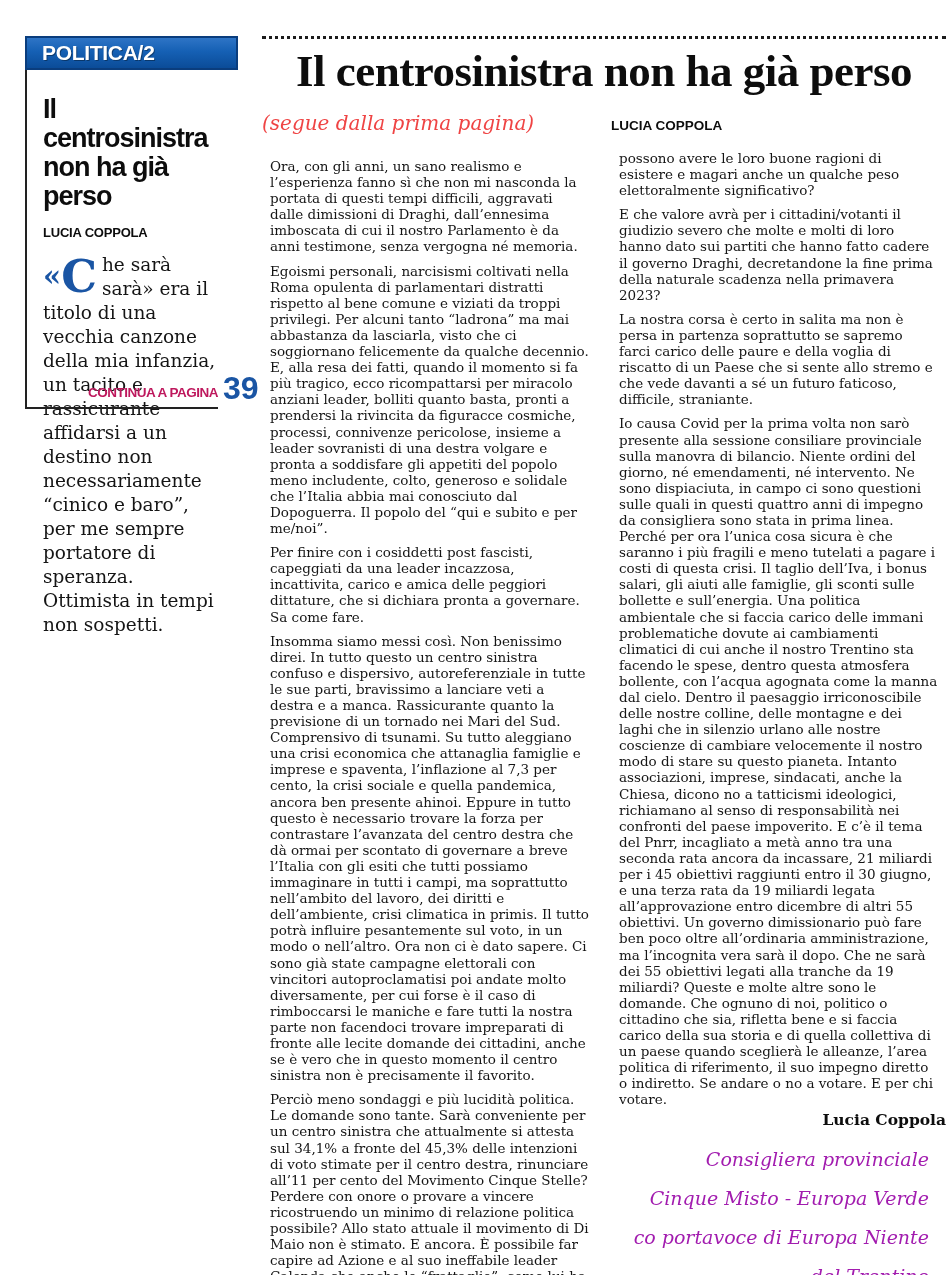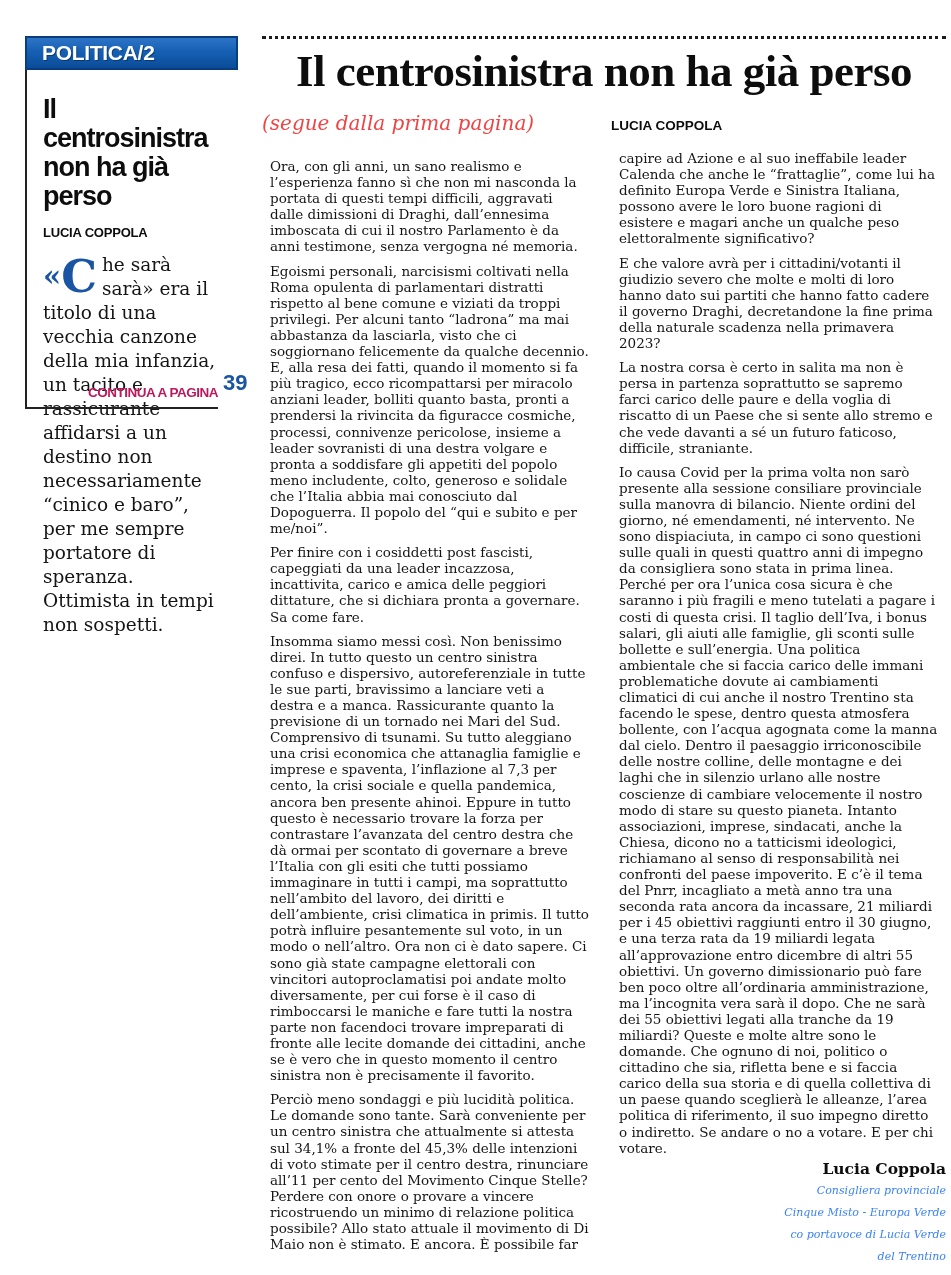--- a/index.html
+++ b/index.html
@@ -52,21 +52,21 @@
   .dc-laquo{font-size:29px;font-weight:bold;line-height:1;}
   .dropcap{font-size:45px;font-weight:bold;line-height:1;}
   .continua-row{position:absolute;left:0;top:346px;width:193px;text-align:right;}
   .continua-label{
     font-family:"Liberation Sans", sans-serif;
     font-weight:bold;font-size:13.5px;letter-spacing:-0.5px;color:#be185d;
   }
   .continua-page-number{
     position:absolute;left:193px;top:336px;width:52px;
     font-family:"Liberation Sans", sans-serif;
-    font-weight:bold;font-size:22px;line-height:1;
+    font-weight:bold;font-size:32px;line-height:1;
     color:var(--accent-blue,#1a55a4);
     text-align:left;padding-left:5px;
   }
 
   
   .main{position:absolute;left:262px;top:36px;width:684px;}
   .dotted-separator{
     width:100%;height:0;border-top:3px dotted #1c1c1c;margin-bottom:8px;
   }
   .article-headline{
@@ -89,21 +89,21 @@
     column-count:2;column-gap:14px;
     font-size:13.5px;line-height:16.1px;color:#151515;
     text-align:left;
   }
   .article-body p{margin:8px;}
   .signature{text-align:right;margin-top:2px;}
   .signature-name{
     font-weight:bold;font-size:15.5px;line-height:22px;color:#0d0d0d;
   }
   .signature-roles p{
-    font-style:italic;font-size:11px;line-height:22px;margin:0;color:#3b82f6;
+    font-style:italic;font-size:19px;line-height:22px;margin:17px;color:#a21caf;
   }
 </style>
 </head>
 <body>
 
 <div class="page">
 
   <div class="sidebar">
     <div class="kicker-banner">
       <span class="kicker-label">POLITICA/2</span>
@@ -142,20 +142,20 @@
           <p>Perciò meno sondaggi e più lucidità politica. Le domande sono tante. Sarà conveniente per un centro sinistra che attualmente si attesta sul 34,1% a fronte del 45,3% delle intenzioni di voto stimate per il centro destra, rinunciare all’11 per cento del Movimento Cinque Stelle? Perdere con onore o provare a vincere ricostruendo un minimo di relazione politica possibile? Allo stato attuale il movimento di Di Maio non è stimato. E ancora. È possibile far capire ad Azione e al suo ineffabile leader Calenda che anche le “frattaglie”, come lui ha definito Europa Verde e Sinistra Italiana, possono avere le loro buone ragioni di esistere e magari anche un qualche peso elettoralmente significativo?</p>
           <p>E che valore avrà per i cittadini/votanti il giudizio severo che molte e molti di loro hanno dato sui partiti che hanno fatto cadere il governo Draghi, decretandone la fine prima della naturale scadenza nella primavera 2023?</p>
           <p>La nostra corsa è certo in salita ma non è persa in partenza soprattutto se sapremo farci carico delle paure e della voglia di riscatto di un Paese che si sente allo stremo e che vede davanti a sé un futuro faticoso, difficile, straniante.</p>
           <p>Io causa Covid per la prima volta non sarò presente alla sessione consiliare provinciale sulla manovra di bilancio. Niente ordini del giorno, né emendamenti, né intervento. Ne sono dispiaciuta, in campo ci sono questioni sulle quali in questi quattro anni di impegno da consigliera sono stata in prima linea. Perché per ora l’unica cosa sicura è che saranno i più fragili e meno tutelati a pagare i costi di questa crisi. Il taglio dell’Iva, i bonus salari, gli aiuti alle famiglie, gli sconti sulle bollette e sull’energia. Una politica ambientale che si faccia carico delle immani problematiche dovute ai cambiamenti climatici di cui anche il nostro Trentino sta facendo le spese, dentro questa atmosfera bollente, con l’acqua agognata come la manna dal cielo. Dentro il paesaggio irriconoscibile delle nostre colline, delle montagne e dei laghi che in silenzio urlano alle nostre coscienze di cambiare velocemente il nostro modo di stare su questo pianeta. Intanto associazioni, imprese, sindacati, anche la Chiesa, dicono no a tatticismi ideologici, richiamano al senso di responsabilità nei confronti del paese impoverito. E c’è il tema del Pnrr, incagliato a metà anno tra una seconda rata ancora da incassare, 21 miliardi per i 45 obiettivi raggiunti entro il 30 giugno, e una terza rata da 19 miliardi legata all’approvazione entro dicembre di altri 55 obiettivi. Un governo dimissionario può fare ben poco oltre all’ordinaria amministrazione, ma l’incognita vera sarà il dopo. Che ne sarà dei 55 obiettivi legati alla tranche da 19 miliardi? Queste e molte altre sono le domande. Che ognuno di noi, politico o cittadino che sia, rifletta bene e si faccia carico della sua storia e di quella collettiva di un paese quando sceglierà le alleanze, l’area politica di riferimento, il suo impegno diretto o indiretto. Se andare o no a votare. E per chi votare.</p>
         </div>
       <div class="signature">
         <div class="signature-name">Lucia Coppola</div>
         <div class="signature-roles">
             <p>Consigliera provinciale</p>
             <p>Cinque Misto - Europa Verde</p>
-            <p>co portavoce di Lucia Verde</p>
+            <p>co portavoce di Europa Niente</p>
             <p>del Trentino</p>
           </div>
       </div>
     </div>
   </div>
 
 </div>
 
 </body></html>

